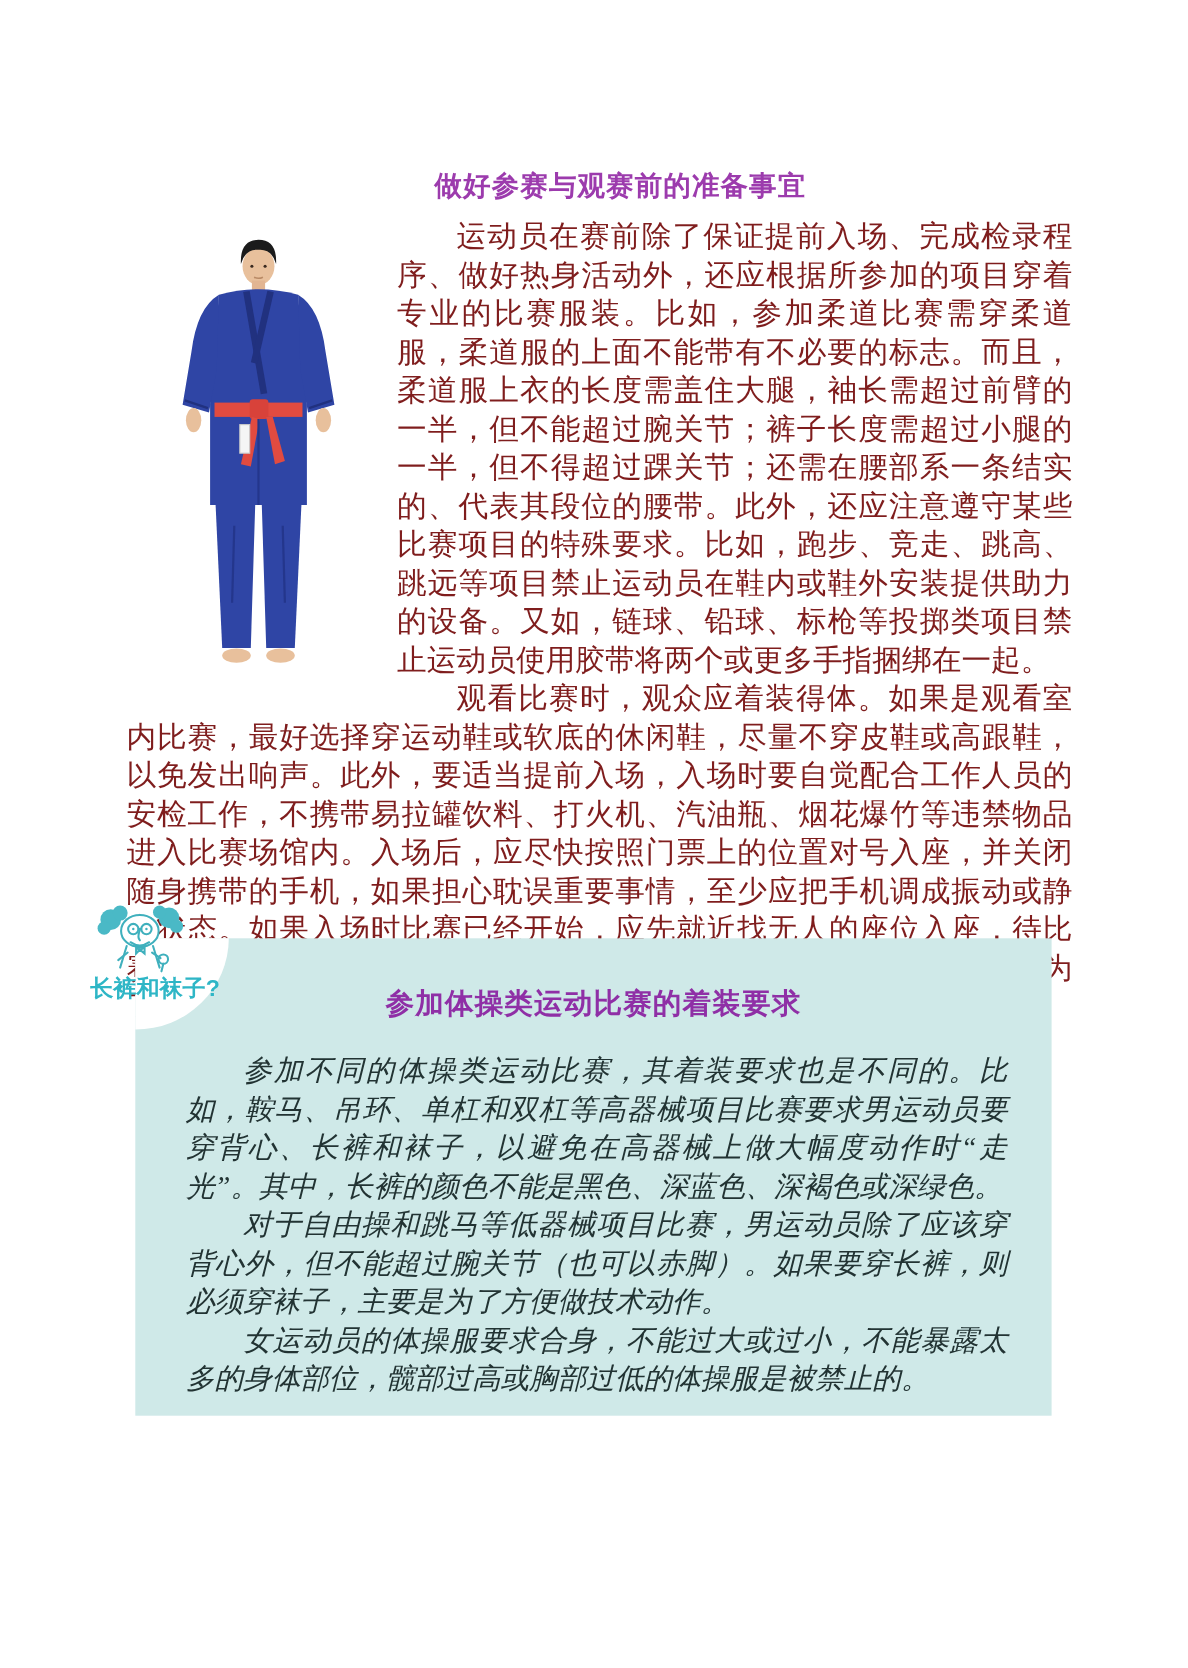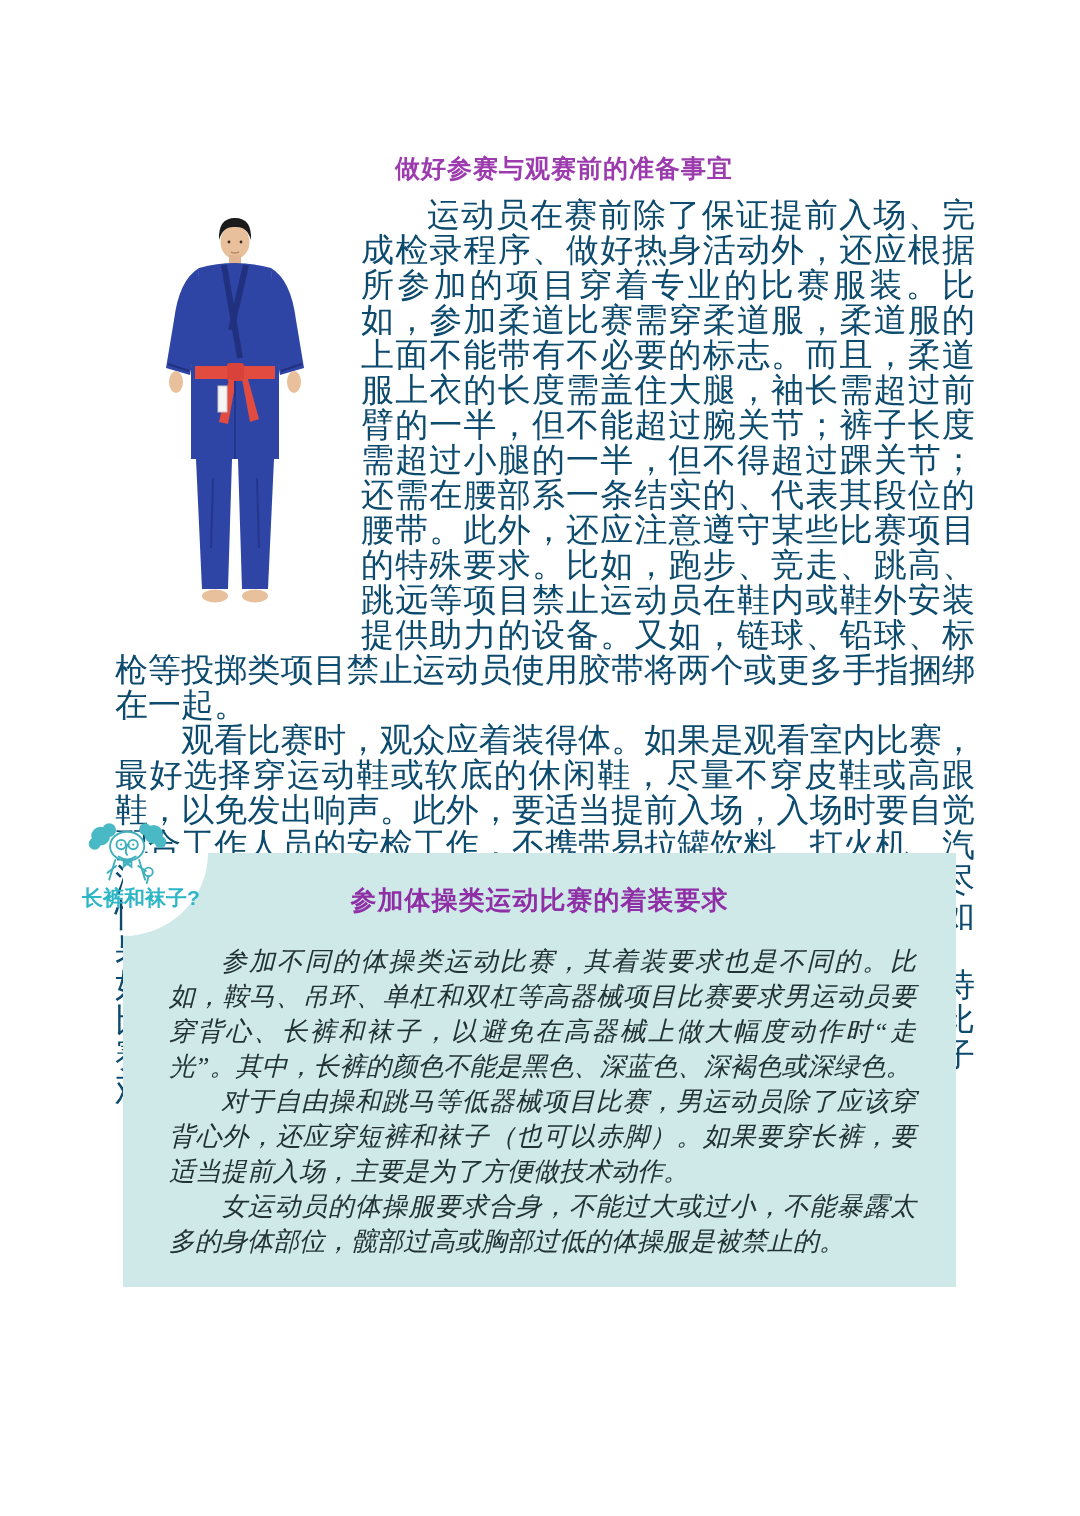--- a/index.html
+++ b/index.html
@@ -24,23 +24,23 @@
     color: #9c3bad;
     letter-spacing: 1px;
   }
 
   
   .body-block {
     position: absolute;
     left: 115px;
     top: 198px;
     width: 860px;
-    font-size: 33px;
+    font-size: 27px;
     line-height: 35px;
-    color: #0c4a6e;
+    color: #7f1d1d;
     text-align: justify;
   }
   .photo-float {
     float: left;
     width: 246px;
     height: 445px;
   }
   .photo-float svg { display: block; margin: 10px 0 0 18px; }
   .body-block p { text-indent: 2em; }
 
@@ -64,21 +64,21 @@
     position: absolute;
     left: 0;
     top: 0;
     width: 85px;
     height: 83px;
     background: #ffffff;
     border-bottom-right-radius: 100%;
   }
   .know-box-title {
     position: relative;
-    padding-top: 30px;
+    padding-top: 42px;
     text-align: center;
     font-size: 26px;
     font-weight: bold;
     color: #8f2fa6;
     letter-spacing: 1px;
   }
   .know-box p {
     position: relative;
     margin: 0 40px 0 46px;
     text-indent: 2em;
@@ -196,21 +196,21 @@
     </div>
     <p>运动员在赛前除了保证提前入场、完成检录程序、做好热身活动外，还应根据所参加的项目穿着专业的比赛服装。比如，参加柔道比赛需穿柔道服，柔道服的上面不能带有不必要的标志。而且，柔道服上衣的长度需盖住大腿，袖长需超过前臂的一半，但不能超过腕关节；裤子长度需超过小腿的一半，但不得超过踝关节；还需在腰部系一条结实的、代表其段位的腰带。此外，还应注意遵守某些比赛项目的特殊要求。比如，跑步、竞走、跳高、跳远等项目禁止运动员在鞋内或鞋外安装提供助力的设备。又如，链球、铅球、标枪等投掷类项目禁止运动员使用胶带将两个或更多手指捆绑在一起。</p>
     <p>观看比赛时，观众应着装得体。如果是观看室内比赛，最好选择穿运动鞋或软底的休闲鞋，尽量不穿皮鞋或高跟鞋，以免发出响声。此外，要适当提前入场，入场时要自觉配合工作人员的安检工作，不携带易拉罐饮料、打火机、汽油瓶、烟花爆竹等违禁物品进入比赛场馆内。入场后，应尽快按照门票上的位置对号入座，并关闭随身携带的手机，如果担心耽误重要事情，至少应把手机调成振动或静音状态。如果入场时比赛已经开始，应先就近找无人的座位入座，待比赛休息之时再寻找自己的座位，以免影响其他观众观看比赛。当然，为了避免影响后排观众的视线，应尽量不戴帽子观看比赛。</p>
   </div>
 
   <div class="know-section">
     <div class="know-box">
       <div class="notch"></div>
       <h3 class="know-box-title">参加体操类运动比赛的着装要求</h3>
       <p class="first">参加不同的体操类运动比赛，其着装要求也是不同的。比如，鞍马、吊环、单杠和双杠等高器械项目比赛要求男运动员要穿背心、长裤和袜子，以避免在高器械上做大幅度动作时“走光”。其中，长裤的颜色不能是黑色、深蓝色、深褐色或深绿色。</p>
-      <p>对于自由操和跳马等低器械项目比赛，男运动员除了应该穿背心外，还应穿短裤和袜子（也可以赤脚）。如果要穿长裤，要适当提前入场，主要是为了方便做技术动作。</p>
+      <p>对于自由操和跳马等低器械项目比赛，男运动员除了应该穿背心外，但不能超过腕关节（也可以赤脚）。如果要穿长裤，则必须穿袜子，主要是为了方便做技术动作。</p>
       <p>女运动员的体操服要求合身，不能过大或过小，不能暴露太多的身体部位，髋部过高或胸部过低的体操服是被禁止的。</p>
     </div>
 
     <div class="mascot">
       <svg width="82" height="66" viewBox="0 0 96 76">
         <g fill="#4ab9c6">
           <circle cx="16" cy="17" r="11"></circle>
             <circle cx="26" cy="10" r="8"></circle>
             <circle cx="9" cy="26" r="7"></circle>
           <circle cx="78" cy="15" r="11"></circle>

